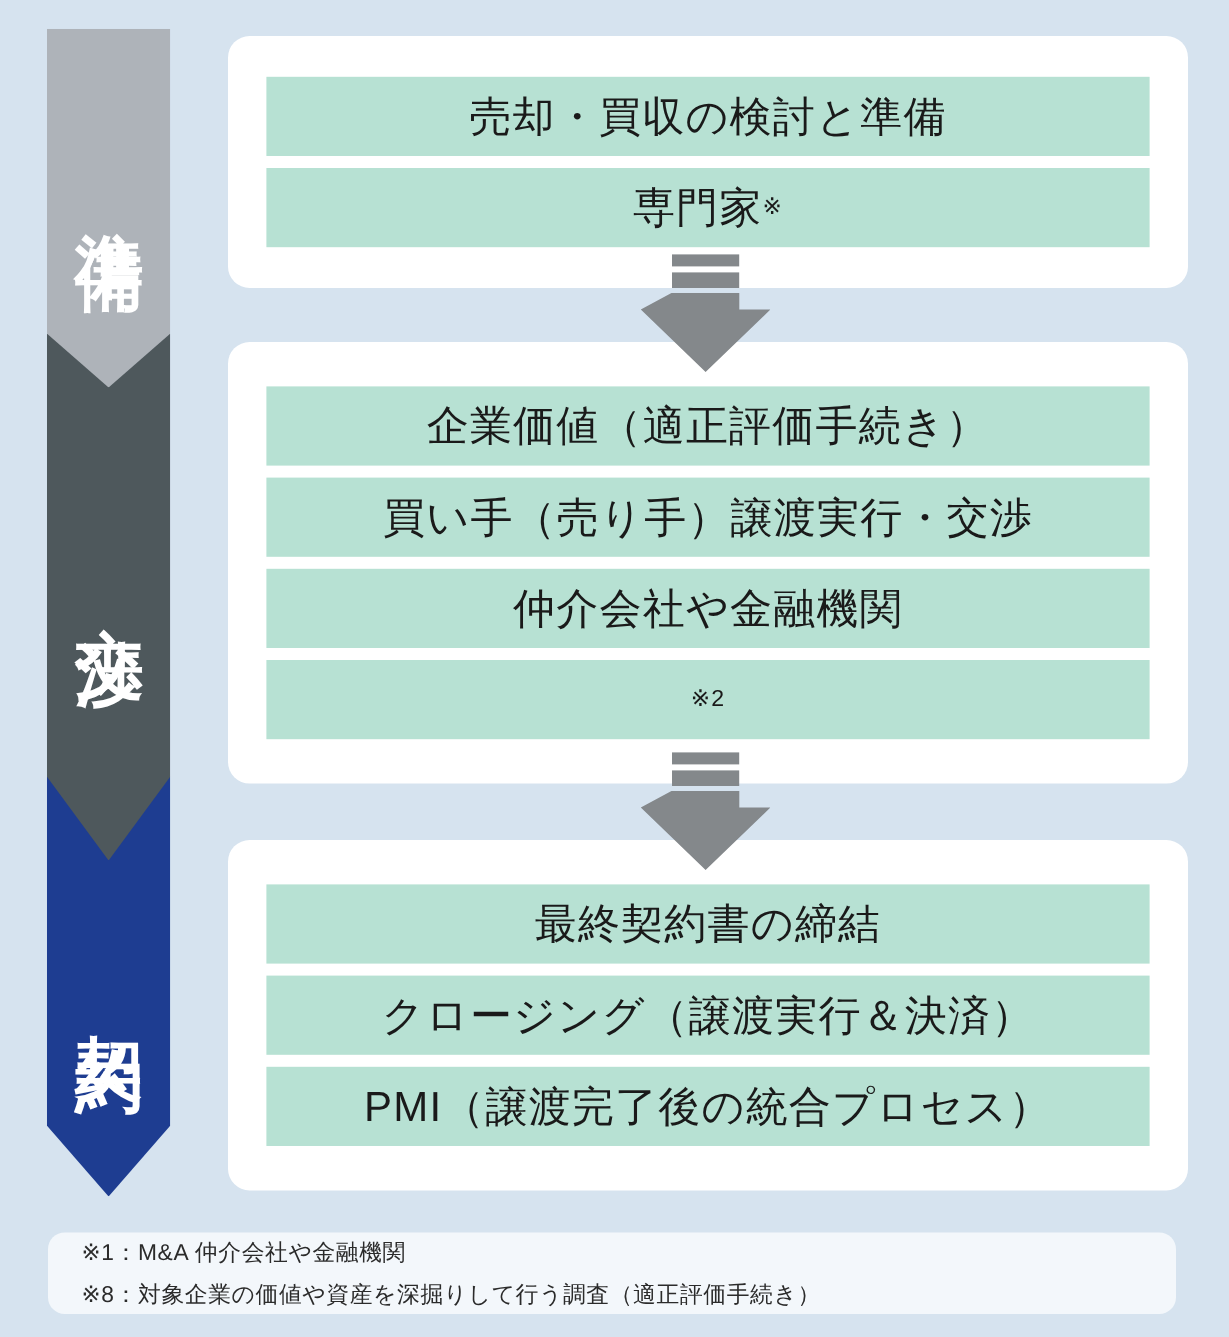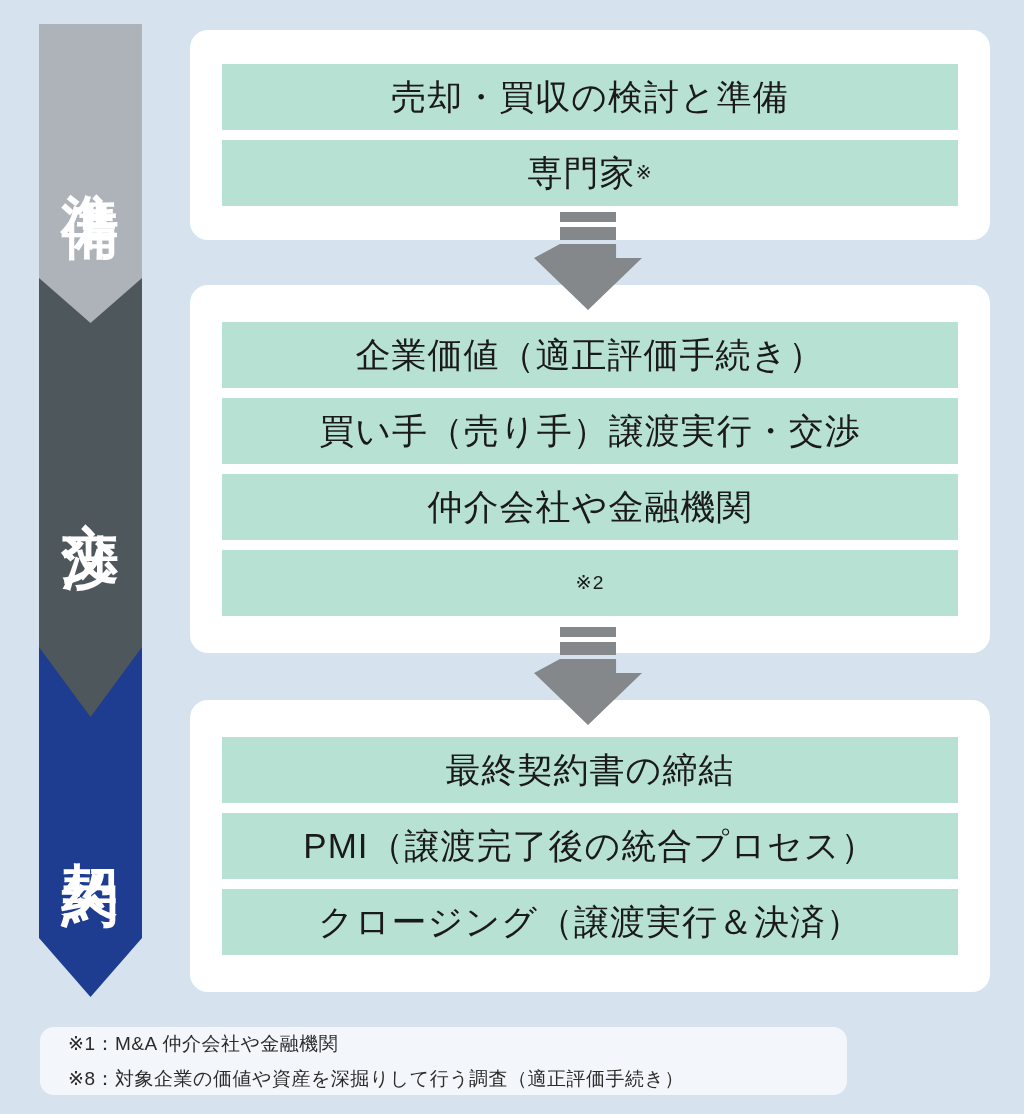--- a/index.html
+++ b/index.html
@@ -39,21 +39,21 @@
     display:flex; flex-direction:column; align-items:center; z-index:4; }
   .connector1 { top:212px; }
   .connector2 { top:627px; }
   .c-stripe { width:56px; background:var(--connector); }
   .c-s1 { height:10px; margin-bottom:5px; }
   .c-s2 { height:13px; margin-bottom:4px; }
   .c-head { width:108px; height:66px; background:var(--connector);
     clip-path:polygon(24% 0,76% 0,76% 14px,100% 14px,50% 100%,0 14px); }
 
   
-  .footnotes { position:absolute; left:40px; top:1027px; width:807px; height:68px;
+  .footnotes { position:absolute; left:40px; top:1027px; width:940px; height:68px;
     background:var(--footnote_bg); border-radius:14px;
     display:flex; flex-direction:column; justify-content:center; gap:9px;
     padding-left:28px; color:var(--footnote_text); font-size:19px; letter-spacing:0.5px; }
 </style>
 </head>
 <body>
 
 <div class="canvas">
 
   <div class="phase-arrow">
@@ -102,24 +102,24 @@
     <div class="c-stripe c-s1"></div>
     <div class="c-stripe c-s2"></div>
     <div class="c-head"></div>
   </div>
 
   <div class="card card3">
     <div class="step">
       <span>最終契約書の締結</span><sup></sup><span></span>
     </div>
     <div class="step">
-      <span>PMI（譲渡完了後の統合プロセス）</span><sup></sup><span></span>
+      <span>クロージング（譲渡実行＆決済）</span><sup></sup><span></span>
     </div>
     <div class="step">
-      <span>クロージング（譲渡実行＆決済）</span><sup></sup><span></span>
+      <span>PMI（譲渡完了後の統合プロセス）</span><sup></sup><span></span>
     </div>
   </div>
 
   <div class="footnotes">
     <div>※1：M&amp;A 仲介会社や金融機関</div>
     <div>※8：対象企業の価値や資産を深掘りして行う調査（適正評価手続き）</div>
   </div>
 
 </div>
 

